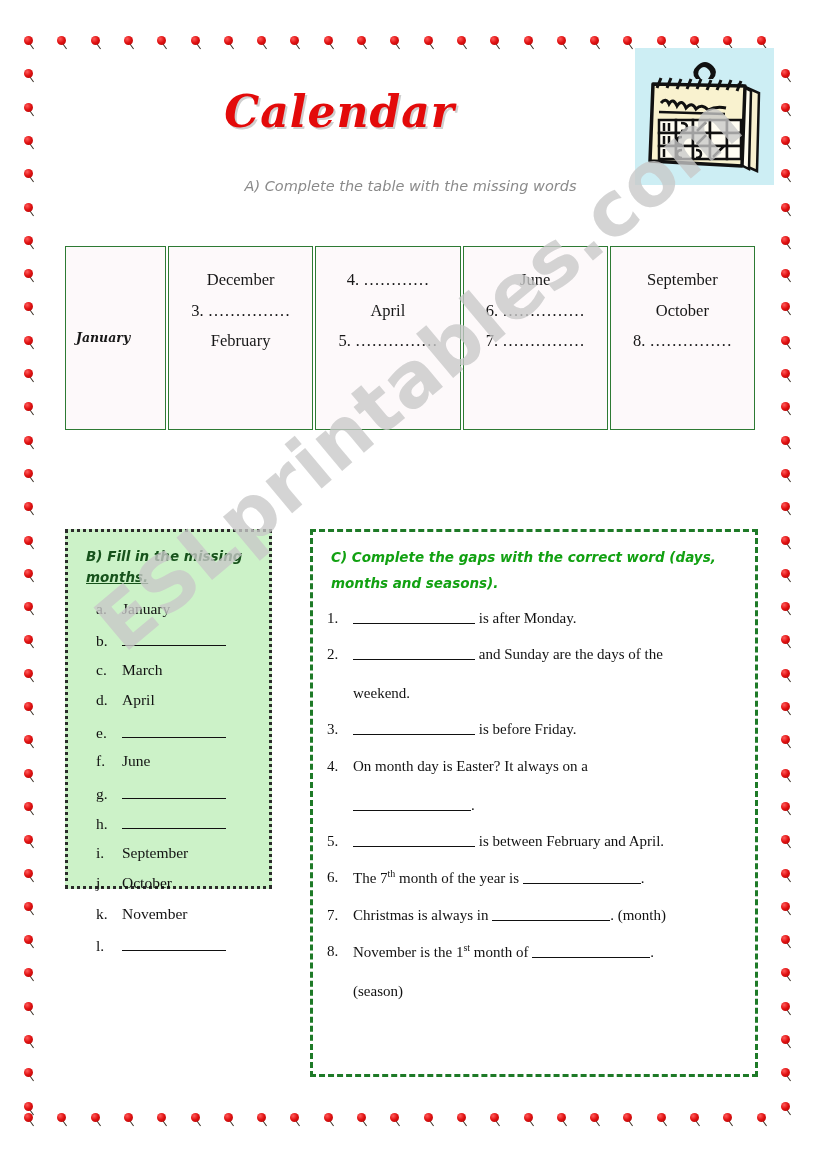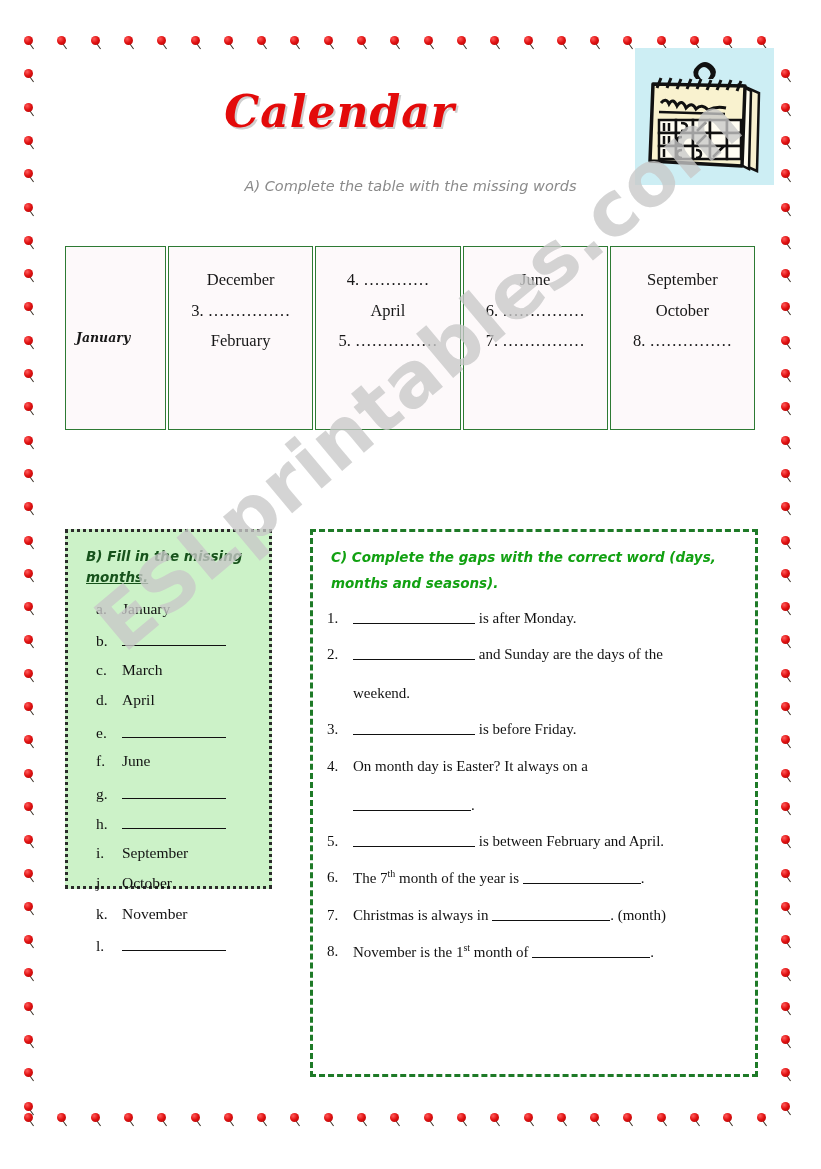--- a/index.html
+++ b/index.html
@@ -605,15 +605,15 @@
     <span>months and seasons).</span>
   </div>
   <ul class="list-c" id="list-c">
       <li><span class="num">1.</span><span class="blank w2"></span><span> is after Monday.</span></li>
       <li><span class="num">2.</span><span class="blank w2"></span><span> and Sunday are the days of the</span><span class="cont">weekend.</span></li>
       <li><span class="num">3.</span><span class="blank w2"></span><span> is before Friday.</span></li>
       <li><span class="num">4.</span><span>On month day is Easter? It always on a</span><span class="cont"><span class="blank"></span><span>.</span></span></li>
       <li><span class="num">5.</span><span class="blank w2"></span><span> is between February and April.</span></li>
       <li><span class="num">6.</span><span>The 7</span><sup>th</sup><span> month of the year is </span><span class="blank"></span><span>.</span></li>
       <li><span class="num">7.</span><span>Christmas is always in </span><span class="blank"></span><span>. (month)</span></li>
-      <li><span class="num">8.</span><span>November is the 1</span><sup>st</sup><span> month of </span><span class="blank"></span><span>.</span></li>
+      <li><span class="num">8.</span><span>November is the 1</span><sup>st</sup><span> month of </span><span class="blank"></span><span>.</span><span class="cont">(season)</span></li>
     </ul>
 </div>
 
 </body></html>

